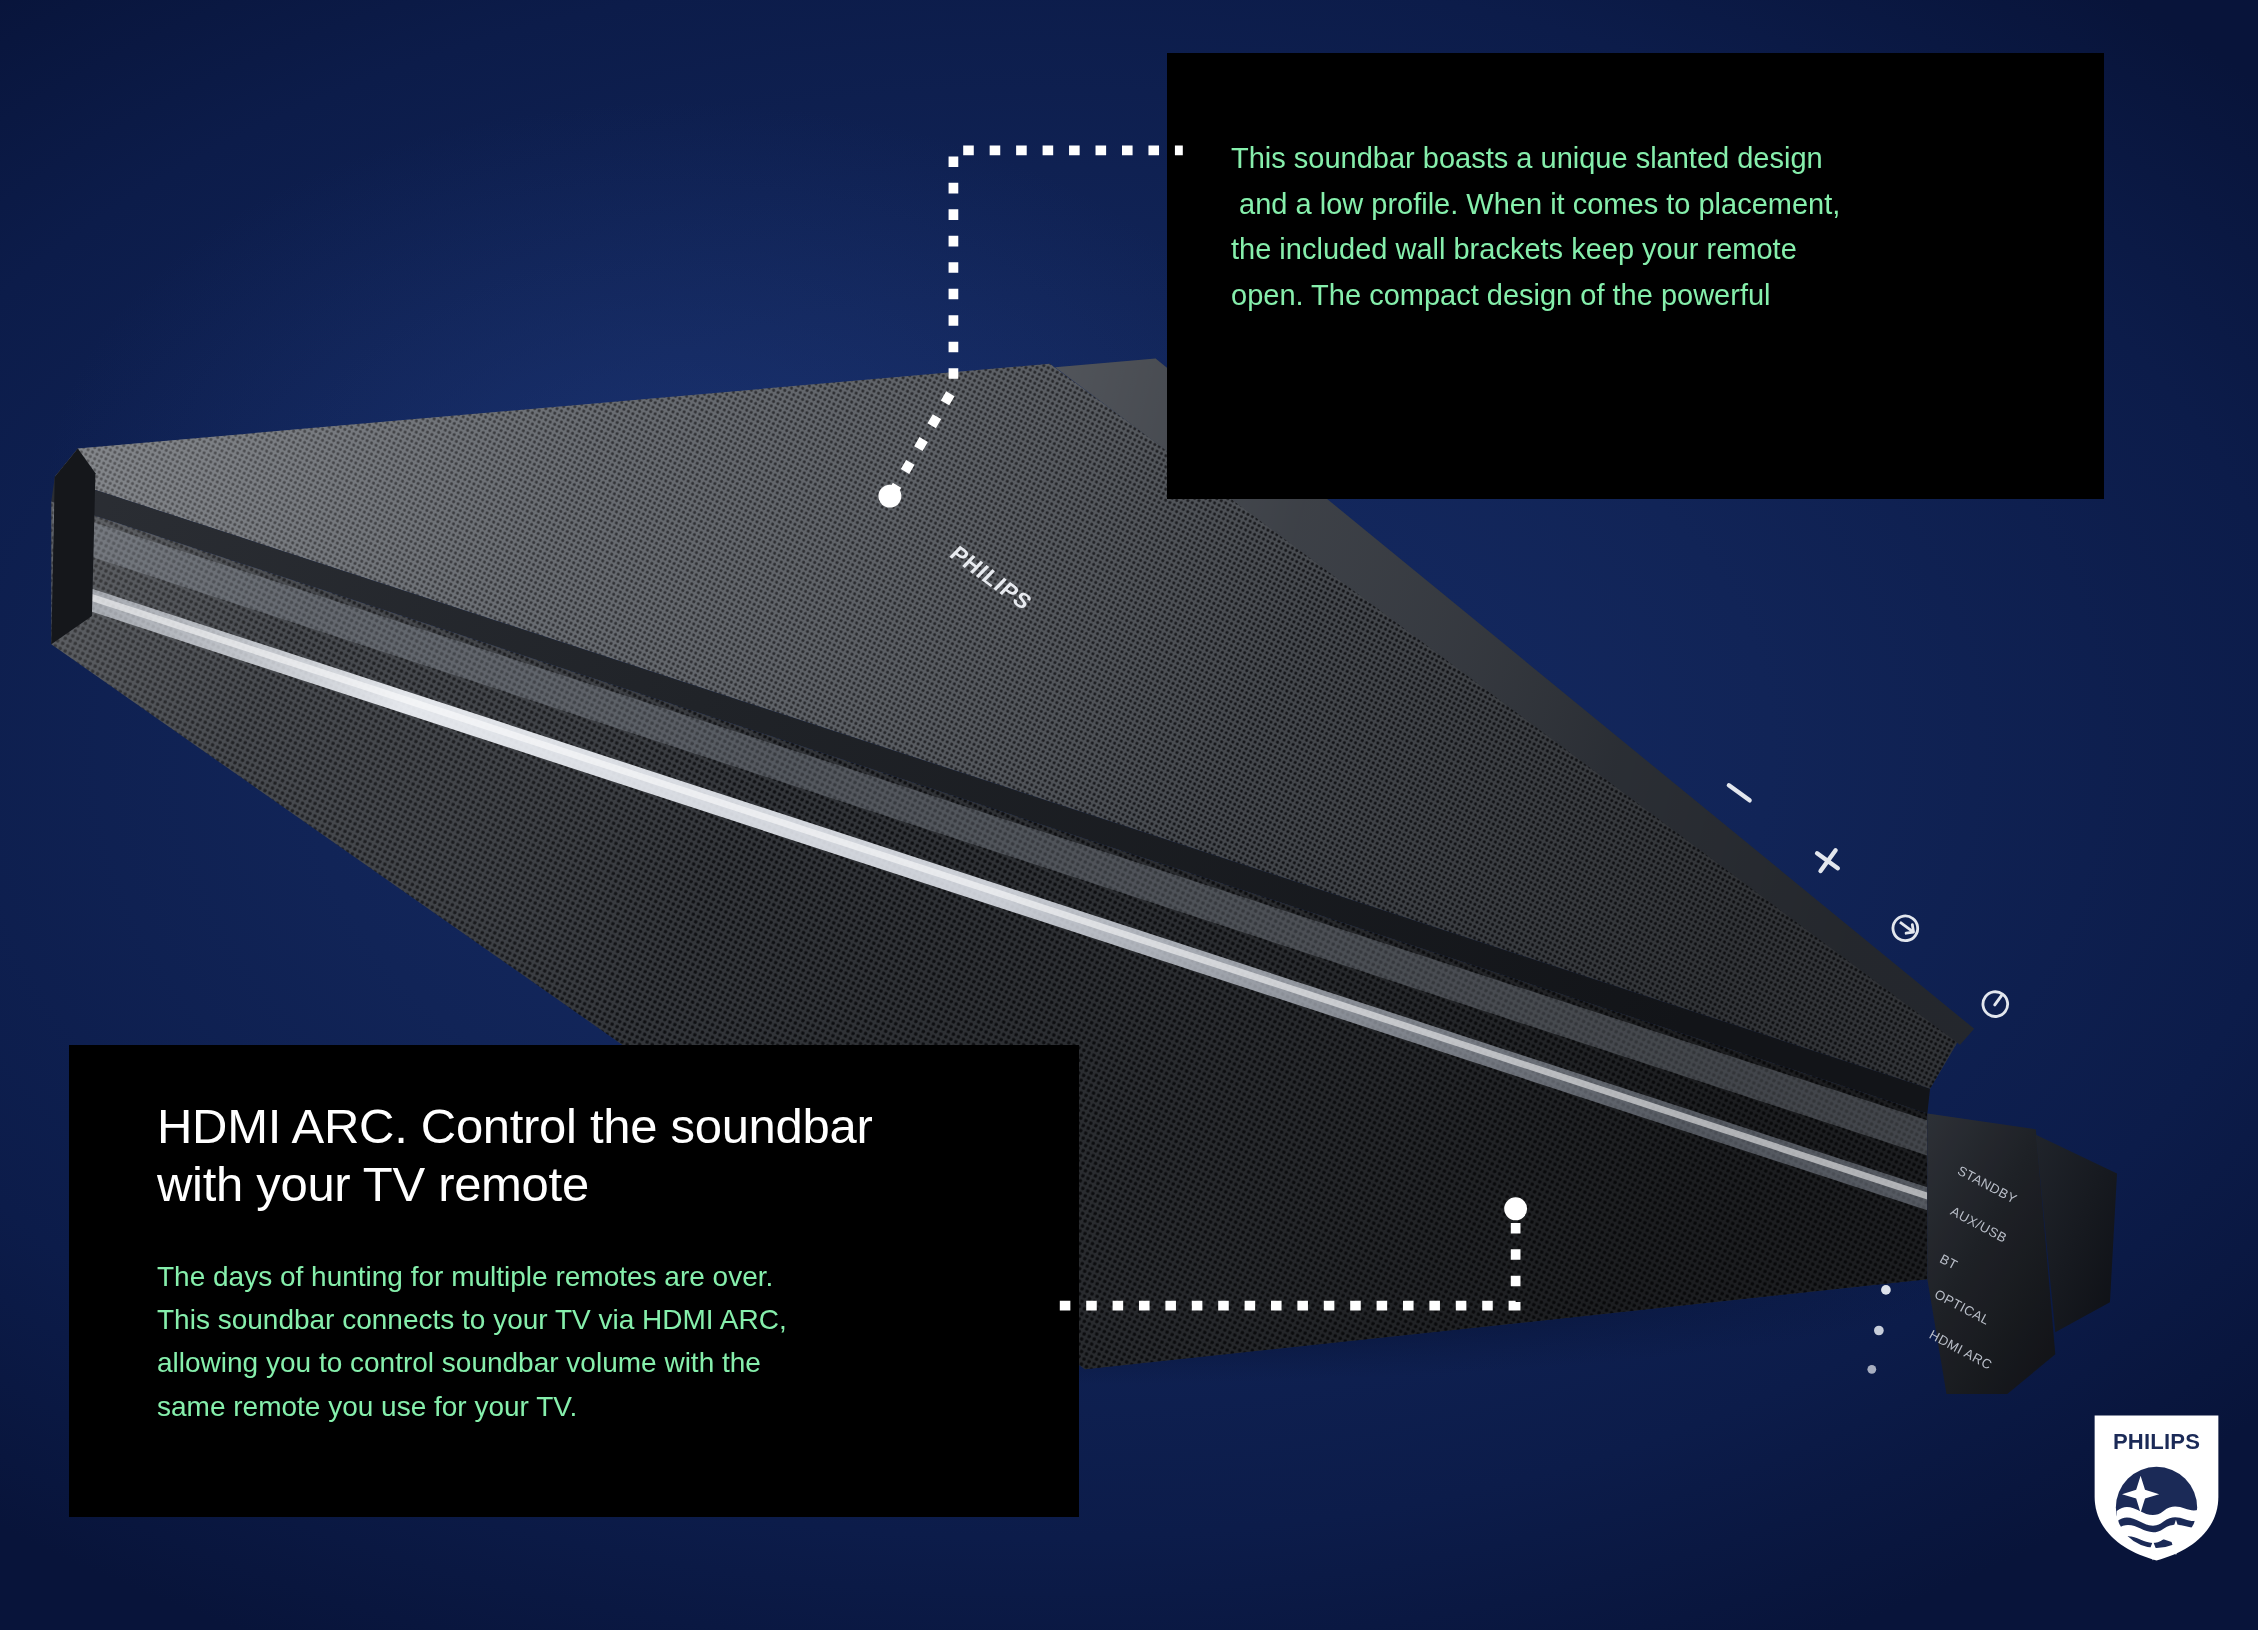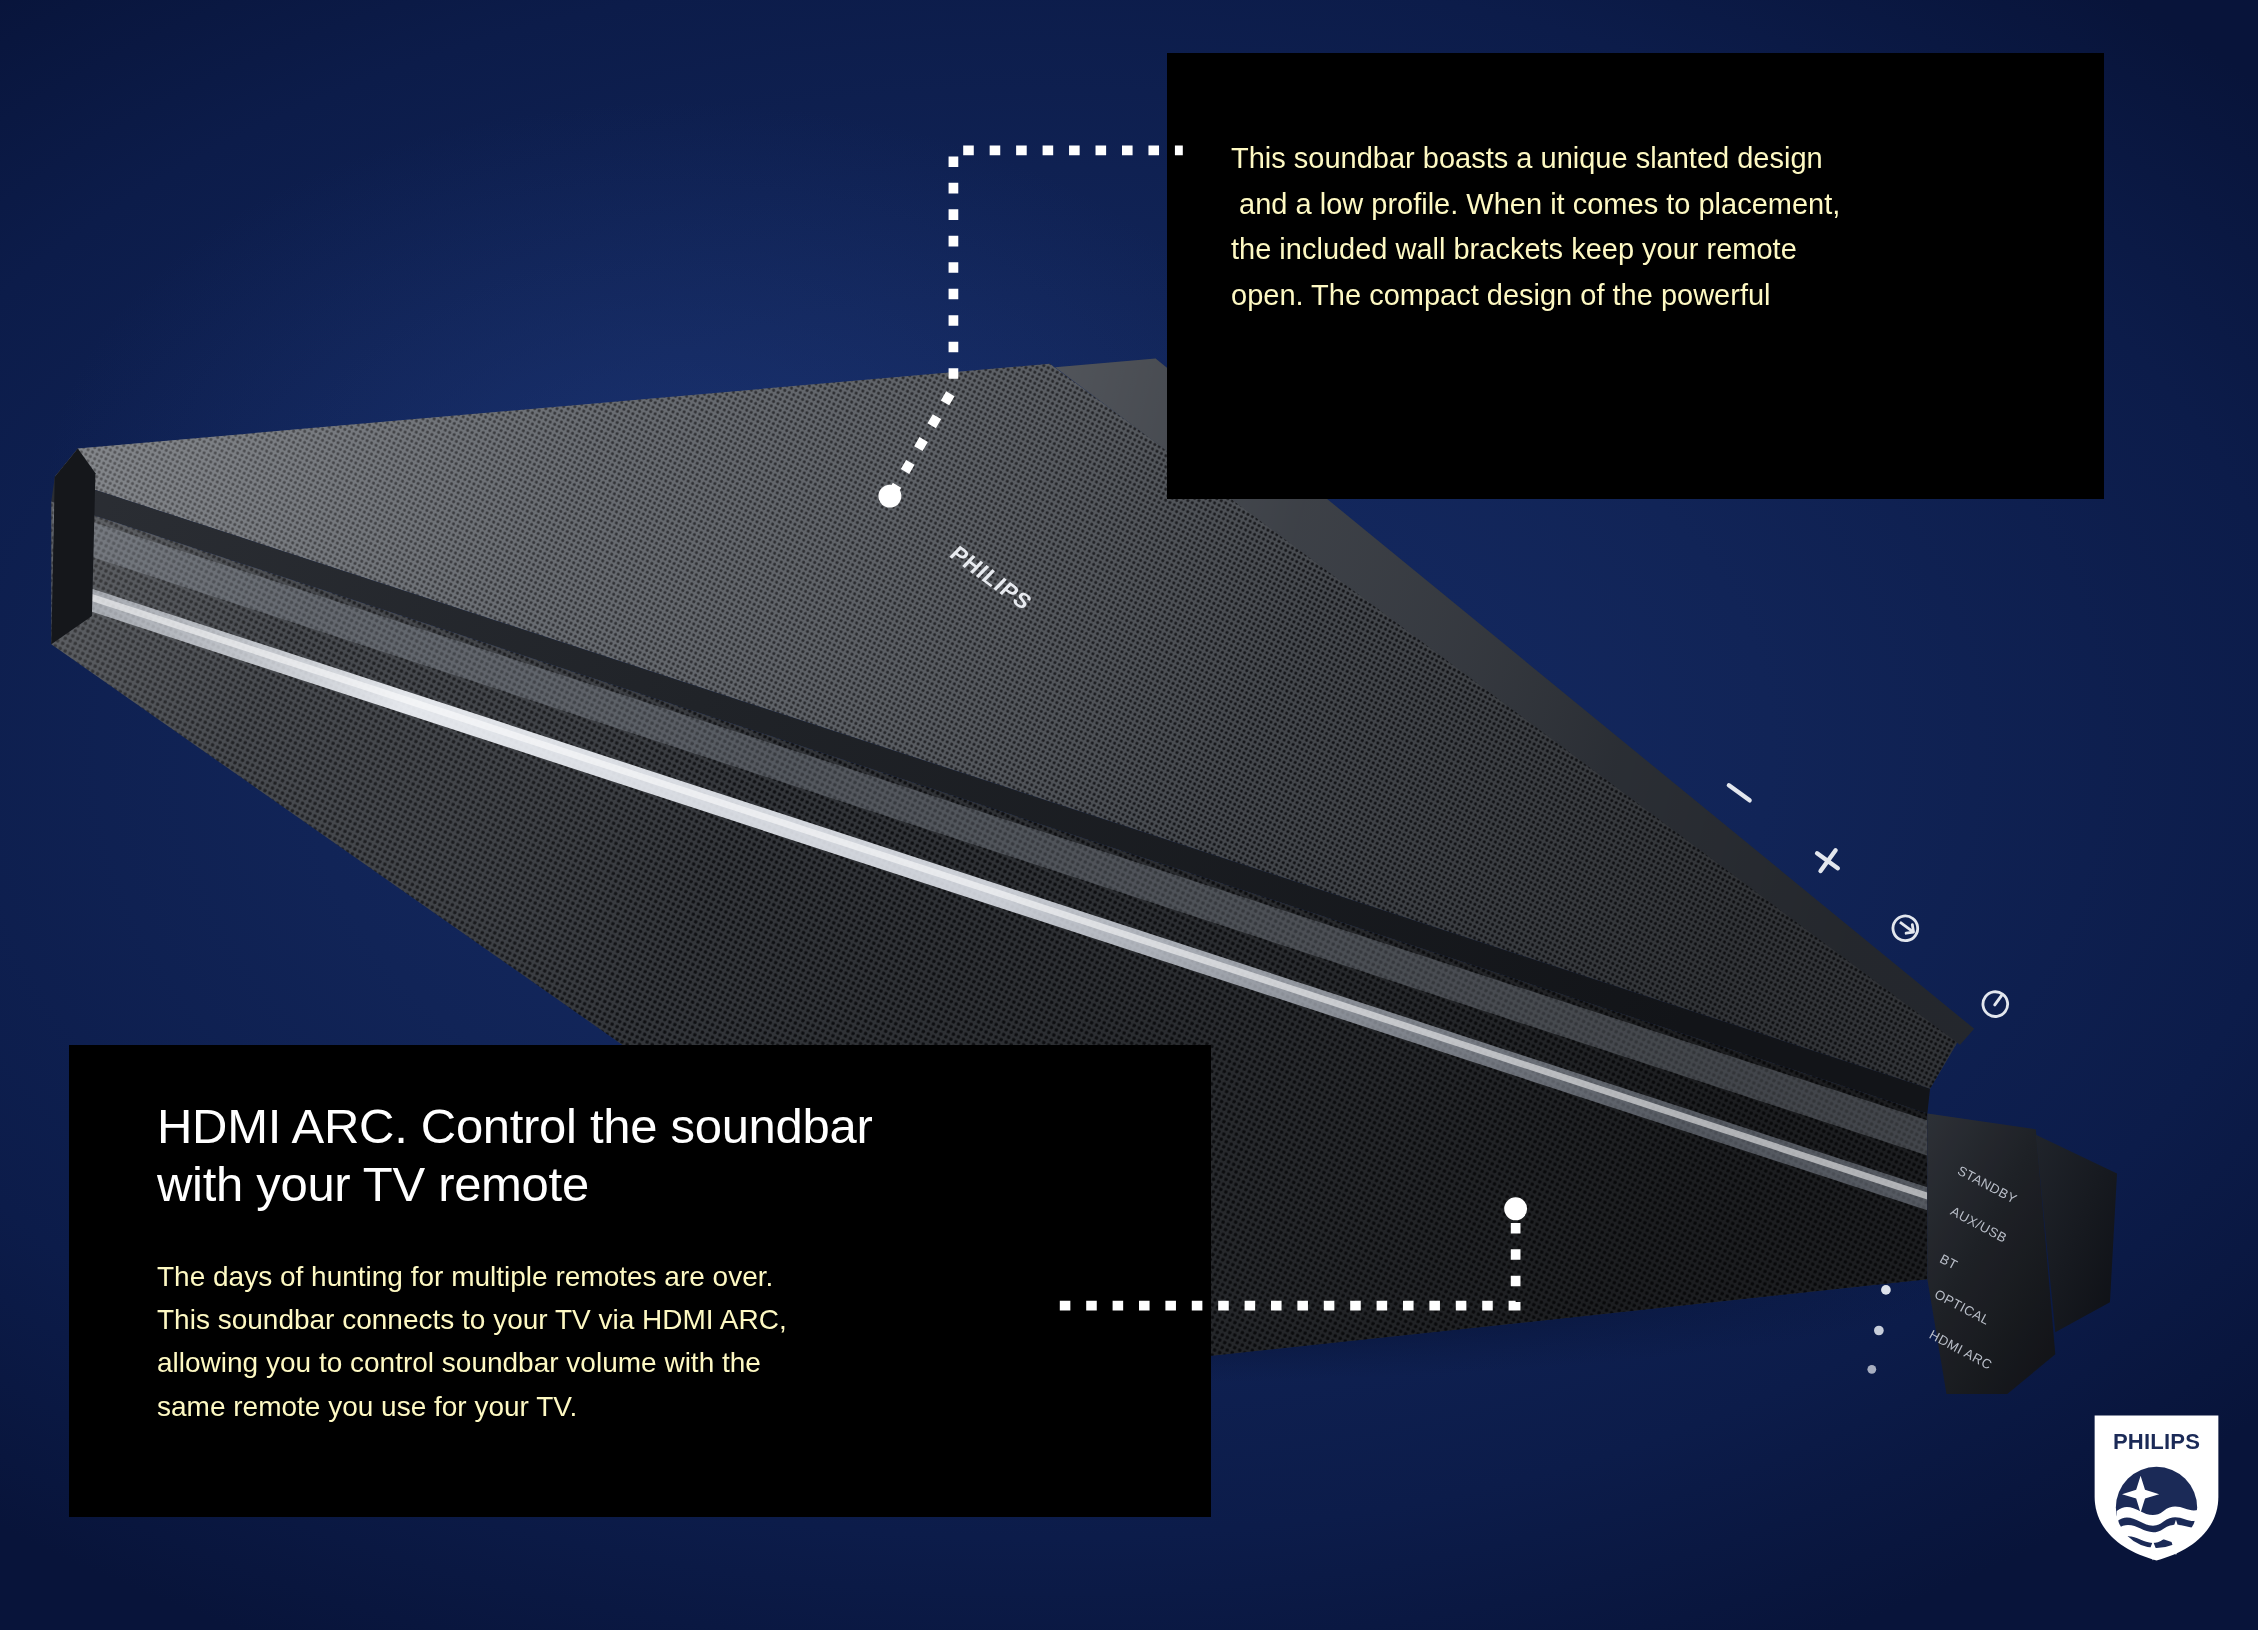--- a/index.html
+++ b/index.html
@@ -31,40 +31,40 @@
     background: #000000;
     box-sizing: border-box;
   }
   #panel-design {
     left: 1167px; top: 53px;
     width: 937px; height: 446px;
     padding: 46px 53px 0 64px;
   }
   #panel-hdmi {
     left: 69px; top: 1045px;
-    width: 1142px; height: 472px;
+    width: 1010px; height: 472px;
     padding: 53px 53px 0 88px;
   }
   .panel-title {
     color: #ffffff;
     font-weight: 400;
     letter-spacing: -0.3px;
     margin: 0;
   }
   #panel-design .panel-title {
     font-size: 50px;
     line-height: 1.17;
     margin-top: 8.8px;
   }
   #panel-hdmi .panel-title {
     font-size: 49px;
     line-height: 1.18;
   }
   .panel-body {
-    color: #fef9c3;
+    color: #86efac;
     font-weight: 300;
     margin: 0;
   }
   #panel-design .panel-body {
     font-size: 29px;
     line-height: 1.57;
     margin-top: 37px;
   }
   #panel-hdmi .panel-body {
     font-size: 28px;

